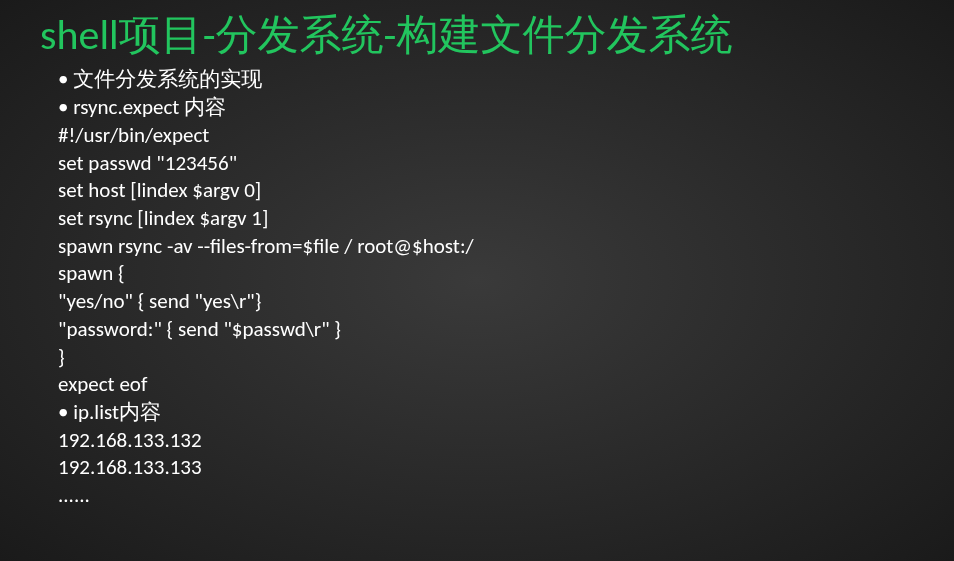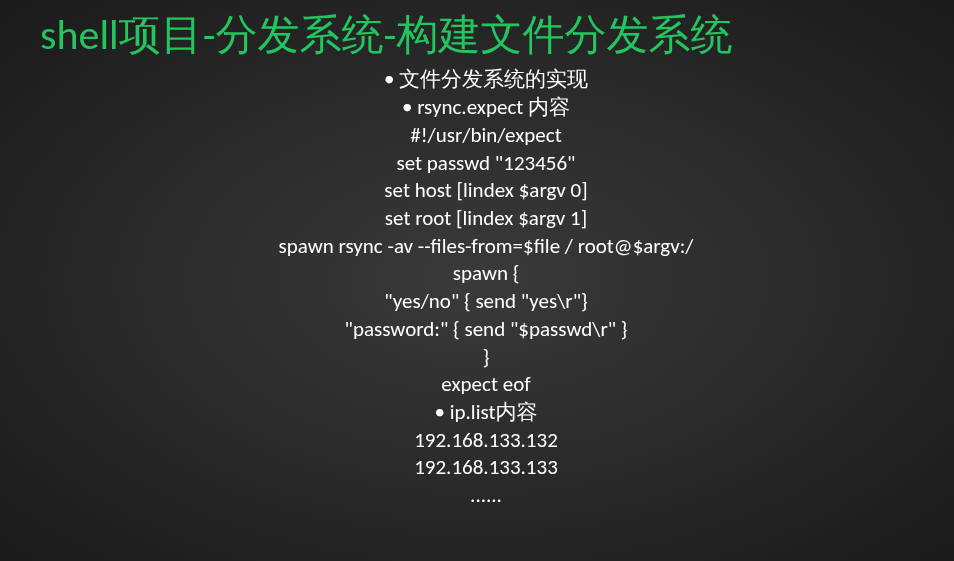--- a/index.html
+++ b/index.html
@@ -28,21 +28,20 @@
     color: #22c55e;
     margin: 0 0 6px 0;
     line-height: 1.2;
     letter-spacing: 0px;
   }
   .content {
     padding-left: 18px;
     font-size: 21px;
     line-height: 1.32;
     color: #ffffff;
-    text-align: center;
   }
   .line {
     white-space: pre;
   }
   .u {
     text-decoration-style: wavy;
     text-decoration-color: #c05050;
     text-underline-offset: 2px;
   }
 </style>
@@ -57,23 +56,23 @@
     <div class="line">• 文件分发系统的实现</div>
 
     <div class="line"><span>• </span><span class="u">rsync.expect</span><span> 内容</span></div>
 
     <div class="line"><span>#!/</span><span class="u">usr</span><span>/bin/expect</span></div>
 
     <div class="line"><span>set </span><span class="u">passwd</span><span> "123456"</span></div>
 
     <div class="line"><span>set host [</span><span class="u">lindex</span><span> $</span><span class="u">argv</span><span> 0]</span></div>
 
-    <div class="line"><span>set root [</span><span class="u">lindex</span><span> $</span><span class="u">argv</span><span> 1]</span></div>
+    <div class="line"><span>set rsync [</span><span class="u">lindex</span><span> $</span><span class="u">argv</span><span> 1]</span></div>
 
-    <div class="line"><span>spawn </span><span class="u">rsync</span><span> -</span><span class="u">av</span><span> --files-from=$file / root@$argv:/</span></div>
+    <div class="line"><span>spawn </span><span class="u">rsync</span><span> -</span><span class="u">av</span><span> --files-from=$file / root@$host:/</span></div>
 
     <div class="line">spawn {</div>
 
     <div class="line">"yes/no" { send "yes\r"}</div>
 
     <div class="line"><span>"password:" { send "$</span><span class="u">passwd</span><span>\r" }</span></div>
 
     <div class="line">}</div>
 
     <div class="line"><span>expect </span><span class="u">eof</span></div>

